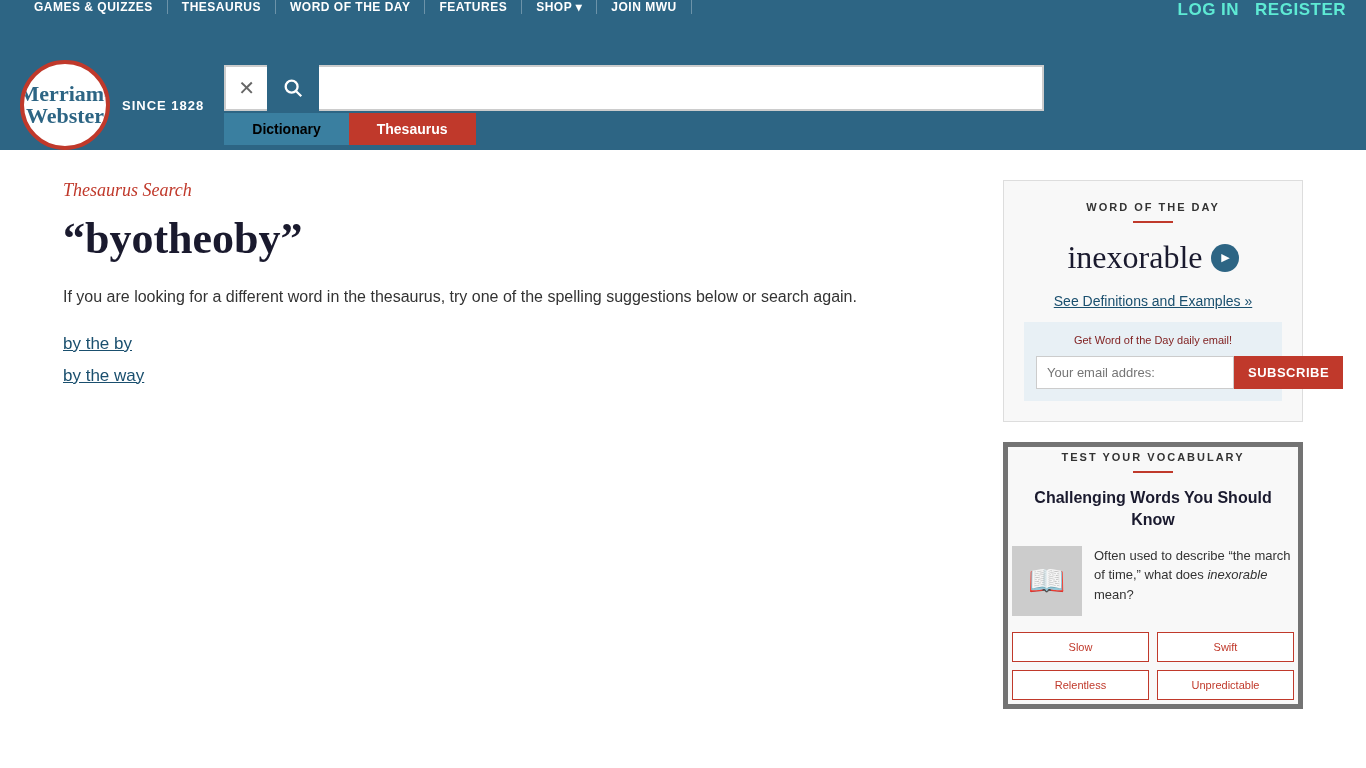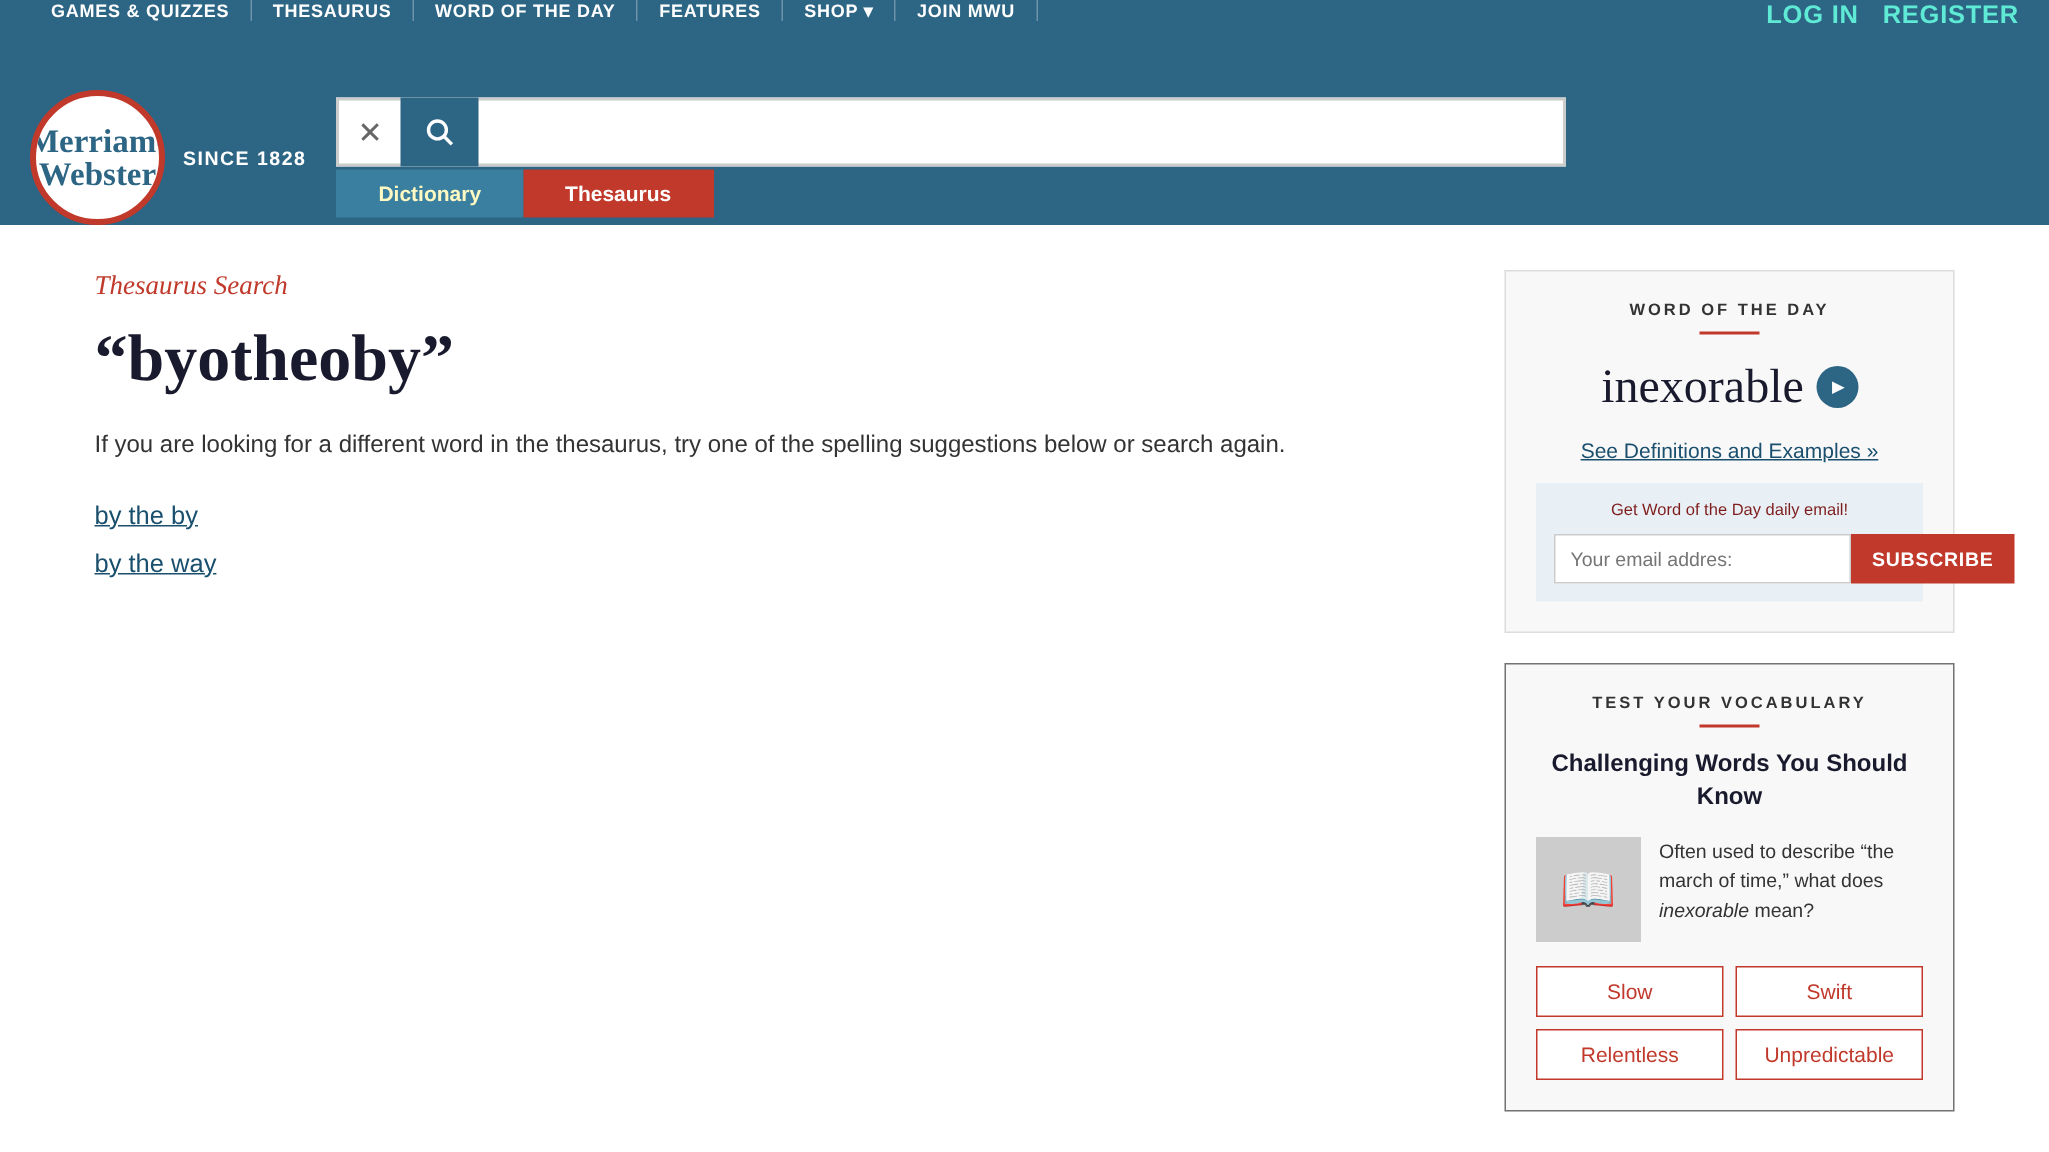--- a/index.html
+++ b/index.html
@@ -142,21 +142,21 @@
       font-size: 14px;
       font-weight: bold;
       cursor: pointer;
       border: none;
       text-decoration: none;
       display: inline-block;
       text-align: center;
     }
     .tab-dictionary {
       background: #3a7fa0;
-      color: #fef9c3;
+      color: #000000;
     }
     .tab-thesaurus {
       background: #c0392b;
       color: #fff;
     }
 
     
     .main-layout {
       display: flex;
       max-width: 1280px;
@@ -290,23 +290,23 @@
       padding: 8px 14px;
       font-size: 13px;
       font-weight: bold;
       font-family: Arial, sans-serif;
       cursor: pointer;
       letter-spacing: 0.5px;
     }
 
     
     .vocab-card {
-      border: 1px solid #737373;
+      border: 5px solid #737373;
       background: #f8f8f8;
-      padding: 20px;
+      padding: 4px;
     }
     .vocab-label {
       font-family: Arial, sans-serif;
       font-size: 11px;
       font-weight: bold;
       letter-spacing: 2px;
       text-transform: uppercase;
       color: #333;
       text-align: center;
       margin-bottom: 8px;
@@ -353,21 +353,21 @@
       display: grid;
       grid-template-columns: 1fr 1fr;
       gap: 8px;
       margin-top: 8px;
     }
     .quiz-btn {
       border: 1.5px solid #c0392b;
       background: #fff;
       color: #c0392b;
       padding: 8px 6px;
-      font-size: 14px;
+      font-size: 11px;
       font-family: Arial, sans-serif;
       cursor: pointer;
       text-align: center;
     }
   </style>
 </head>
 <body>
 
 <nav class="top-nav">
   <div class="top-nav-links">

